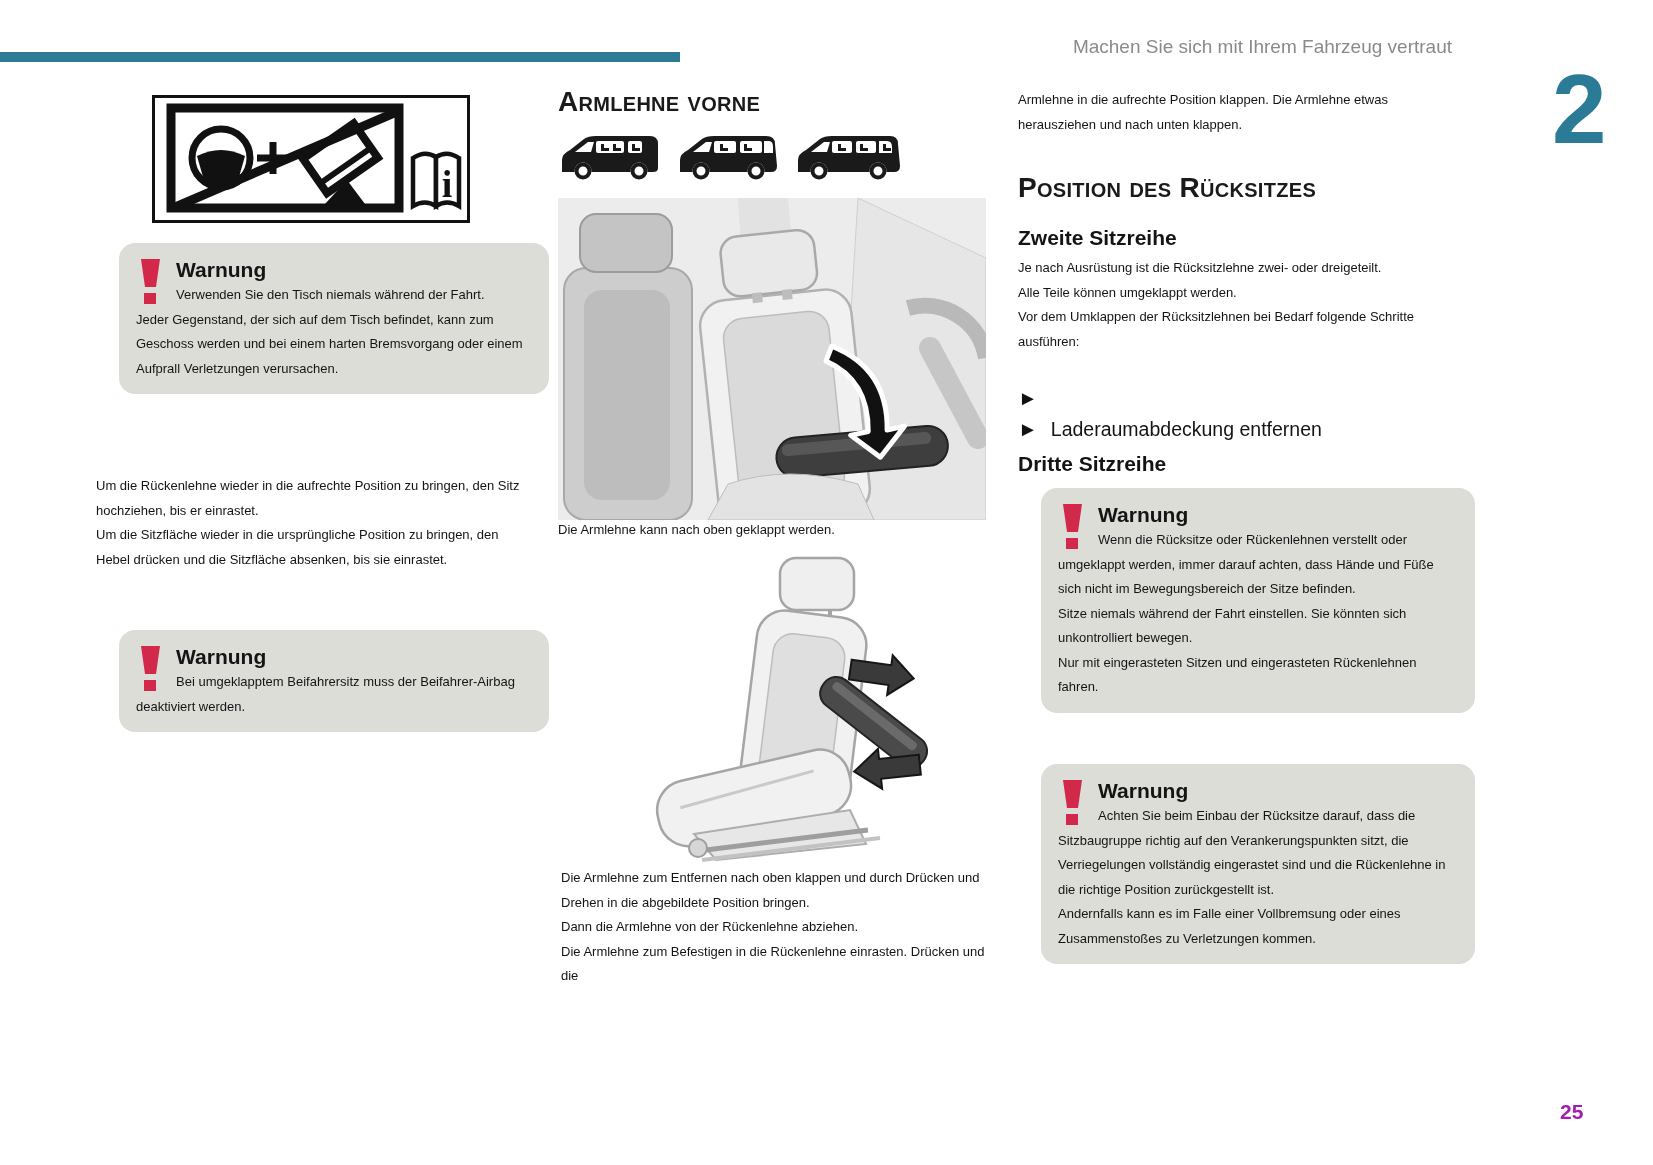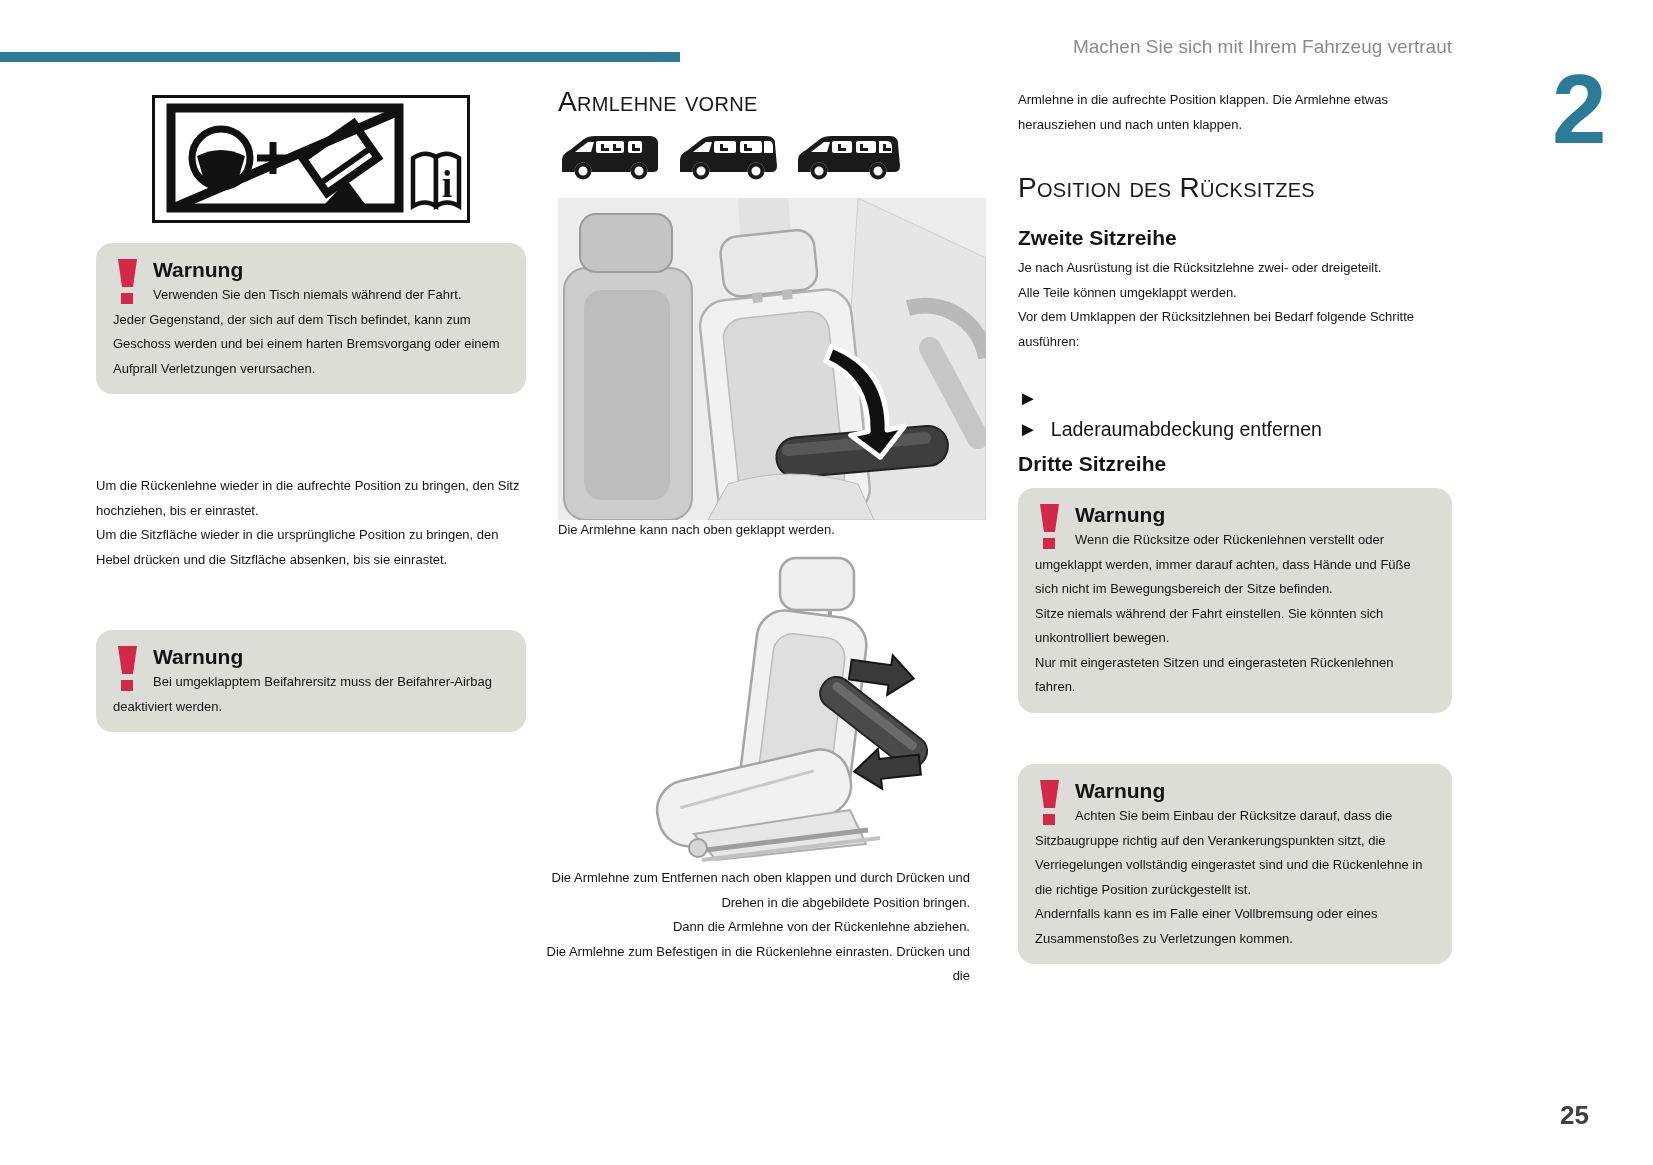--- a/index.html
+++ b/index.html
@@ -29,46 +29,47 @@
   }
   .chapter-num {
     left: 1552px; top: 60px;
     font-size: 98px;
     font-weight: bold;
     color: #2b7b97;
     line-height: 1;
   }
   .page-num {
     left: 1560px; top: 1100px;
-    font-size: 26px;
-    font-weight: bold;
-    color: #404040;
+    font-size: 21px;
+    font-weight: bold;
+    color: #a21caf;
   }
 
   .body-text {
     font-size: 13px;
     line-height: 24.5px;
     white-space: pre-line;
   }
   .sub-heading {
     font-size: 21px;
     font-weight: bold;
   }
   .sc-heading {
     font-size: 28px;
-    font-weight: normal;
+    font-weight: bold;
     font-variant-caps: small-caps;
     letter-spacing: 0.3px;
     color: #1a1a1a;
   }
 
   .warning-box {
     background: #ddddd8;
     border-radius: 16px;
     padding: 14px 17px 13px 17px;
+    margin-left: 23px;
   }
   .warn-icon {
     float: left;
     width: 25px; height: 46px;
     margin: 2px 13px 2px 2px;
   }
   .warn-title {
     font-size: 21px;
     font-weight: bold;
     line-height: 25px;
@@ -285,21 +286,21 @@
         <rect x="212" y="152" width="126" height="32" rx="15" fill="#4a4a4a" stroke="#242424" stroke-width="2"></rect>
         <rect x="220" y="158" width="104" height="9" rx="4" fill="#6a6a6a"></rect>
       </g>
 
       <polygon points="252,112 292,112 292,102 316,122 292,142 292,132 252,132" fill="#3a3a3a" stroke="#161616" stroke-width="2" transform="rotate(8 284 122)"></polygon>
 
       <polygon points="322,206 282,206 282,196 256,216 282,236 282,226 322,226" fill="#3a3a3a" stroke="#161616" stroke-width="2" transform="rotate(-6 290 216)"></polygon>
     </svg>
   </div>
 
-  <div class="abs body-text" style="left:538px; top:866px; width:432px;text-align:right;">Die Armlehne zum Entfernen nach oben klappen und durch Drücken und Drehen in die abgebildete Position bringen.
+  <div class="abs body-text" style="left:561px; top:866px; width:432px;">Die Armlehne zum Entfernen nach oben klappen und durch Drücken und Drehen in die abgebildete Position bringen.
 Dann die Armlehne von der Rückenlehne abziehen.
 Die Armlehne zum Befestigen in die Rückenlehne einrasten. Drücken und die</div>
 
   <div class="abs body-text" style="left:1018px; top:88px; width:434px;">Armlehne in die aufrechte Position klappen. Die Armlehne etwas herausziehen und nach unten klappen.</div>
 
   <div class="abs sc-heading" style="left:1018px; top:172px;">Position des Rücksitzes</div>
 
   <div class="abs sub-heading" style="left:1018px; top:226px;">Zweite Sitzreihe</div>
   <div class="abs body-text" style="left:1018px; top:256px; width:434px;">Je nach Ausrüstung ist die Rücksitzlehne zwei- oder dreigeteilt.
 Alle Teile können umgeklappt werden.

